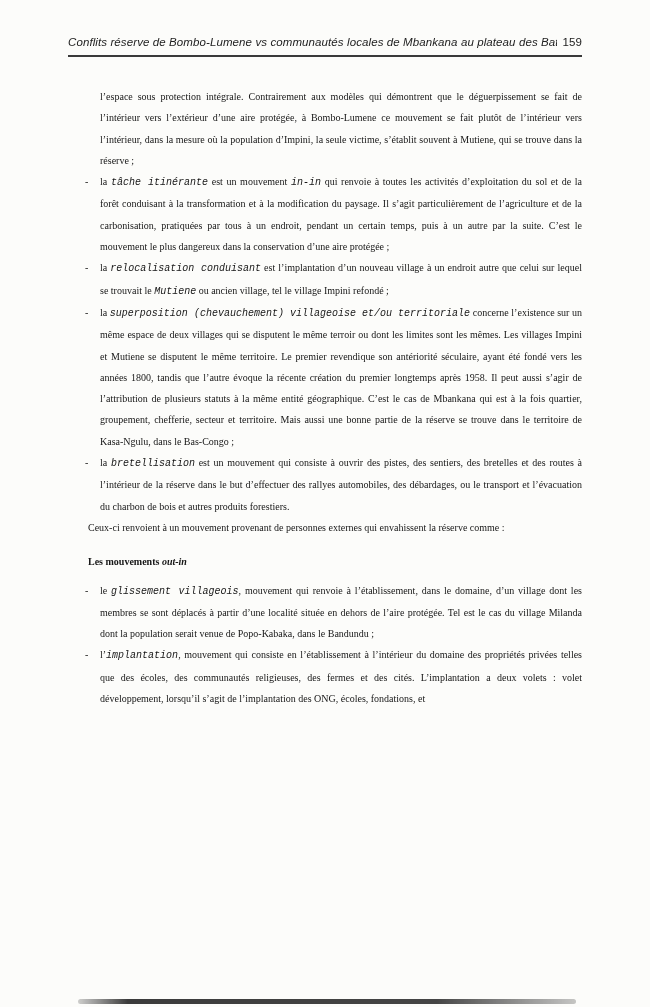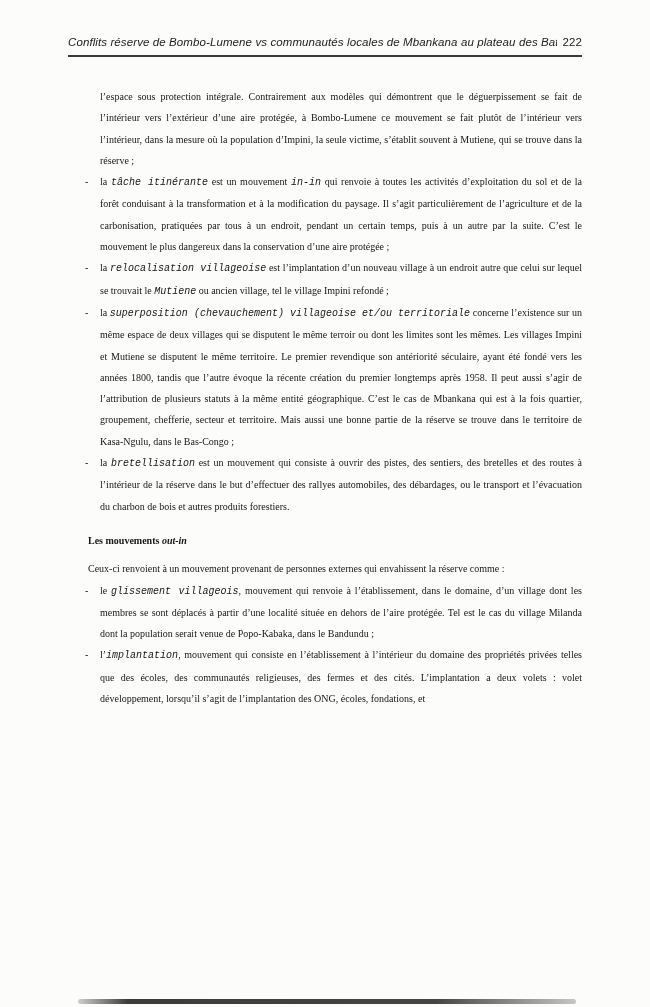--- a/index.html
+++ b/index.html
@@ -34,28 +34,28 @@
     background:linear-gradient(90deg, rgba(70,70,70,.25), #3b3b3b 10%, #454545 72%, rgba(70,70,70,.3));
     filter:blur(.4px);
   }
 </style>
 </head>
 <body>
 
 <div class="page">
   <header class="running-header">
     <span class="rh-title">Conflits réserve de Bombo-Lumene vs communautés locales de Mbankana au plateau des Bateke</span>
-    <span class="rh-num">222</span>
+    <span class="rh-num">159</span>
   </header>
   <div class="header-rule"></div>
   <main class="body-text" id="body-text">
       <div class="block cont"><span class="seg-n">l’espace sous protection intégrale. Contrairement aux modèles qui démontrent que le déguerpissement se fait de l’intérieur vers l’extérieur d’une aire protégée, à Bombo-Lumene ce mouvement se fait plutôt de l’intérieur vers l’intérieur, dans la mesure où la population d’Impini, la seule victime, s’établit souvent à Mutiene, qui se trouve dans la réserve ;</span></div>
       <div class="block list-item"><span class="marker">-</span><span class="seg-n">la </span><span class="seg-i">tâche itinérante</span><span class="seg-n"> est un mouvement </span><span class="seg-i">in-in</span><span class="seg-n"> qui renvoie à toutes les activités d’exploitation du sol et de la forêt conduisant à la transformation et à la modification du paysage. Il s’agit particulièrement de l’agriculture et de la carbonisation, pratiquées par tous à un endroit, pendant un certain temps, puis à un autre par la suite. C’est le mouvement le plus dangereux dans la conservation d’une aire protégée ;</span></div>
-      <div class="block list-item"><span class="marker">-</span><span class="seg-n">la </span><span class="seg-i">relocalisation villageoise</span><span class="seg-n"> est l’implantation d’un nouveau village à un endroit autre que celui sur lequel se trouvait le </span><span class="seg-i">Mutiene</span><span class="seg-n"> ou ancien village, tel le village Impini refondé ;</span></div>
+      <div class="block list-item"><span class="marker">-</span><span class="seg-n">la </span><span class="seg-i">relocalisation conduisant</span><span class="seg-n"> est l’implantation d’un nouveau village à un endroit autre que celui sur lequel se trouvait le </span><span class="seg-i">Mutiene</span><span class="seg-n"> ou ancien village, tel le village Impini refondé ;</span></div>
       <div class="block list-item"><span class="marker">-</span><span class="seg-n">la </span><span class="seg-i">superposition (chevauchement) villageoise et/ou territoriale</span><span class="seg-n"> concerne l’existence sur un même espace de deux villages qui se disputent le même terroir ou dont les limites sont les mêmes. Les villages Impini et Mutiene se disputent le même territoire. Le premier revendique son antériorité séculaire, ayant été fondé vers les années 1800, tandis que l’autre évoque la récente création du premier longtemps après 1958. Il peut aussi s’agir de l’attribution de plusieurs statuts à la même entité géographique. C’est le cas de Mbankana qui est à la fois quartier, groupement, chefferie, secteur et territoire. Mais aussi une bonne partie de la réserve se trouve dans le territoire de Kasa-Ngulu, dans le Bas-Congo ;</span></div>
       <div class="block list-item"><span class="marker">-</span><span class="seg-n">la </span><span class="seg-i">bretellisation</span><span class="seg-n"> est un mouvement qui consiste à ouvrir des pistes, des sentiers, des bretelles et des routes à l’intérieur de la réserve dans le but d’effectuer des rallyes automobiles, des débardages, ou le transport et l’évacuation du charbon de bois et autres produits forestiers.</span></div>
+      <div class="block para-indent"><span class="seg-n">Ceux-ci renvoient à un mouvement provenant de personnes externes qui envahissent la réserve comme :</span></div>
       <div class="block heading"><span class="seg-b">Les mouvements </span><span class="seg-bi">out-in</span></div>
-      <div class="block para-indent"><span class="seg-n">Ceux-ci renvoient à un mouvement provenant de personnes externes qui envahissent la réserve comme :</span></div>
       <div class="block list-item"><span class="marker">-</span><span class="seg-n">le </span><span class="seg-i">glissement villageois</span><span class="seg-n">, mouvement qui renvoie à l’établissement, dans le domaine, d’un village dont les membres se sont déplacés à partir d’une localité située en dehors de l’aire protégée. Tel est le cas du village Milanda dont la population serait venue de Popo-Kabaka, dans le Bandundu ;</span></div>
       <div class="block list-item"><span class="marker">-</span><span class="seg-n">l’</span><span class="seg-i">implantation</span><span class="seg-n">, mouvement qui consiste en l’établissement à l’intérieur du domaine des propriétés privées telles que des écoles, des communautés religieuses, des fermes et des cités. L’implantation a deux volets : volet développement, lorsqu’il s’agit de l’implantation des ONG, écoles, fondations, et</span></div>
     </main>
   <div class="scan-shadow"></div>
 </div>
 
 </body></html>

